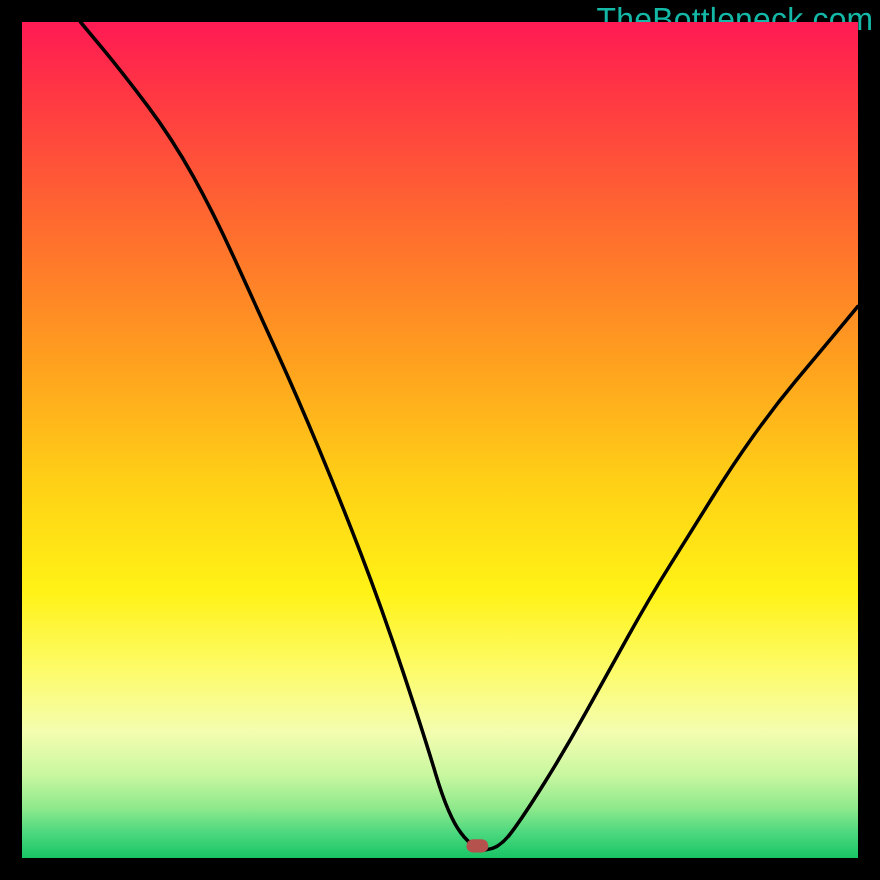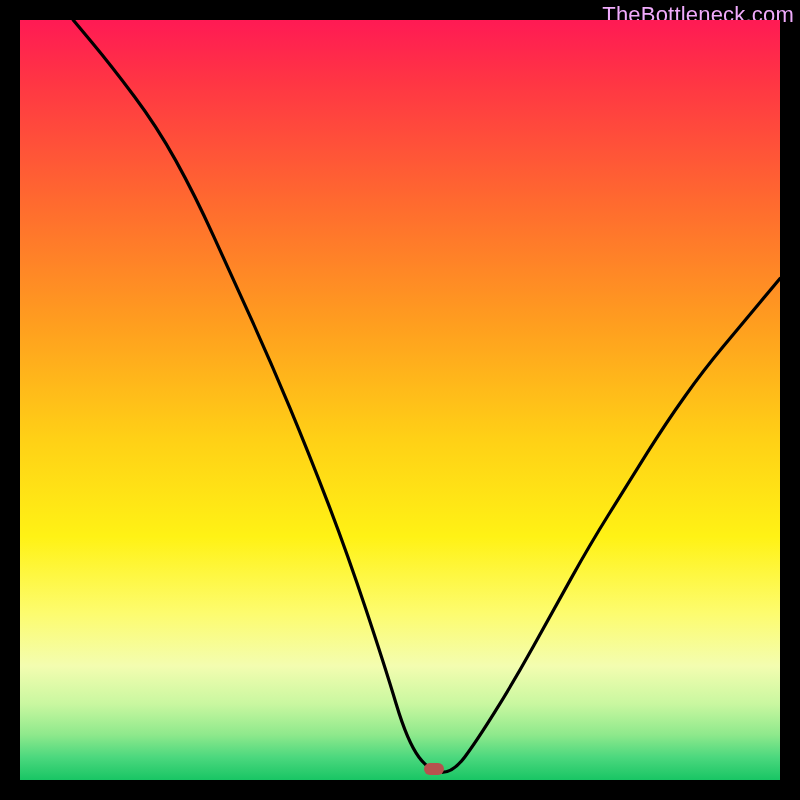--- a/index.html
+++ b/index.html
@@ -60,22 +60,22 @@
     width: 20px;
     height: 12px;
     border-radius: 6px;
     background: #b6524e;
     transform: translate(-50%, -50%);
   }
   .watermark {
     position: absolute;
     top: 2px;
     right: 6px;
-    color: #f0abfc;
-    font-size: 22px;
+    color: #14b8a6;
+    font-size: 29px;
     font-weight: 500;
     letter-spacing: 0.2px;
     user-select: none;
   }
 </style>
 </head>
 <body>
 
 <div class="watermark">TheBottleneck.com</div>
 

